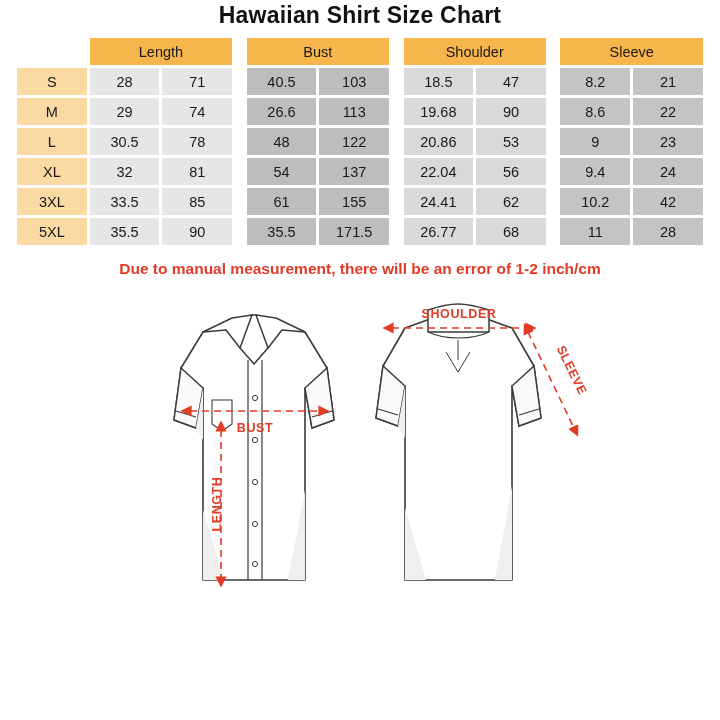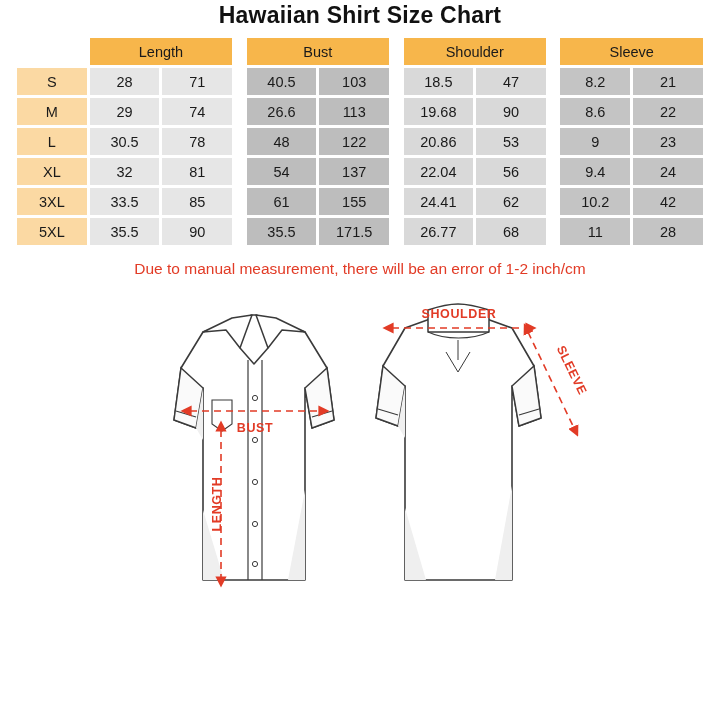--- a/index.html
+++ b/index.html
@@ -73,21 +73,21 @@
   .cell-l { background: #e6e6e6; }
   .cell-b { background: #bdbdbd; }
   .cell-s { background: #d9d9d9; }
   .cell-v { background: #c4c4c4; }
   .spacer-col { background: transparent !important; }
 
   
   #note {
     text-align: center;
     color: #e23b26;
-    font-weight: normal;
+    font-weight: bold;
     font-size: 15.5px;
     margin-top: 12px;
   }
 
   
   #diagram {
     position: relative;
     width: 720px;
     height: 320px;
     margin-top: 2px;

